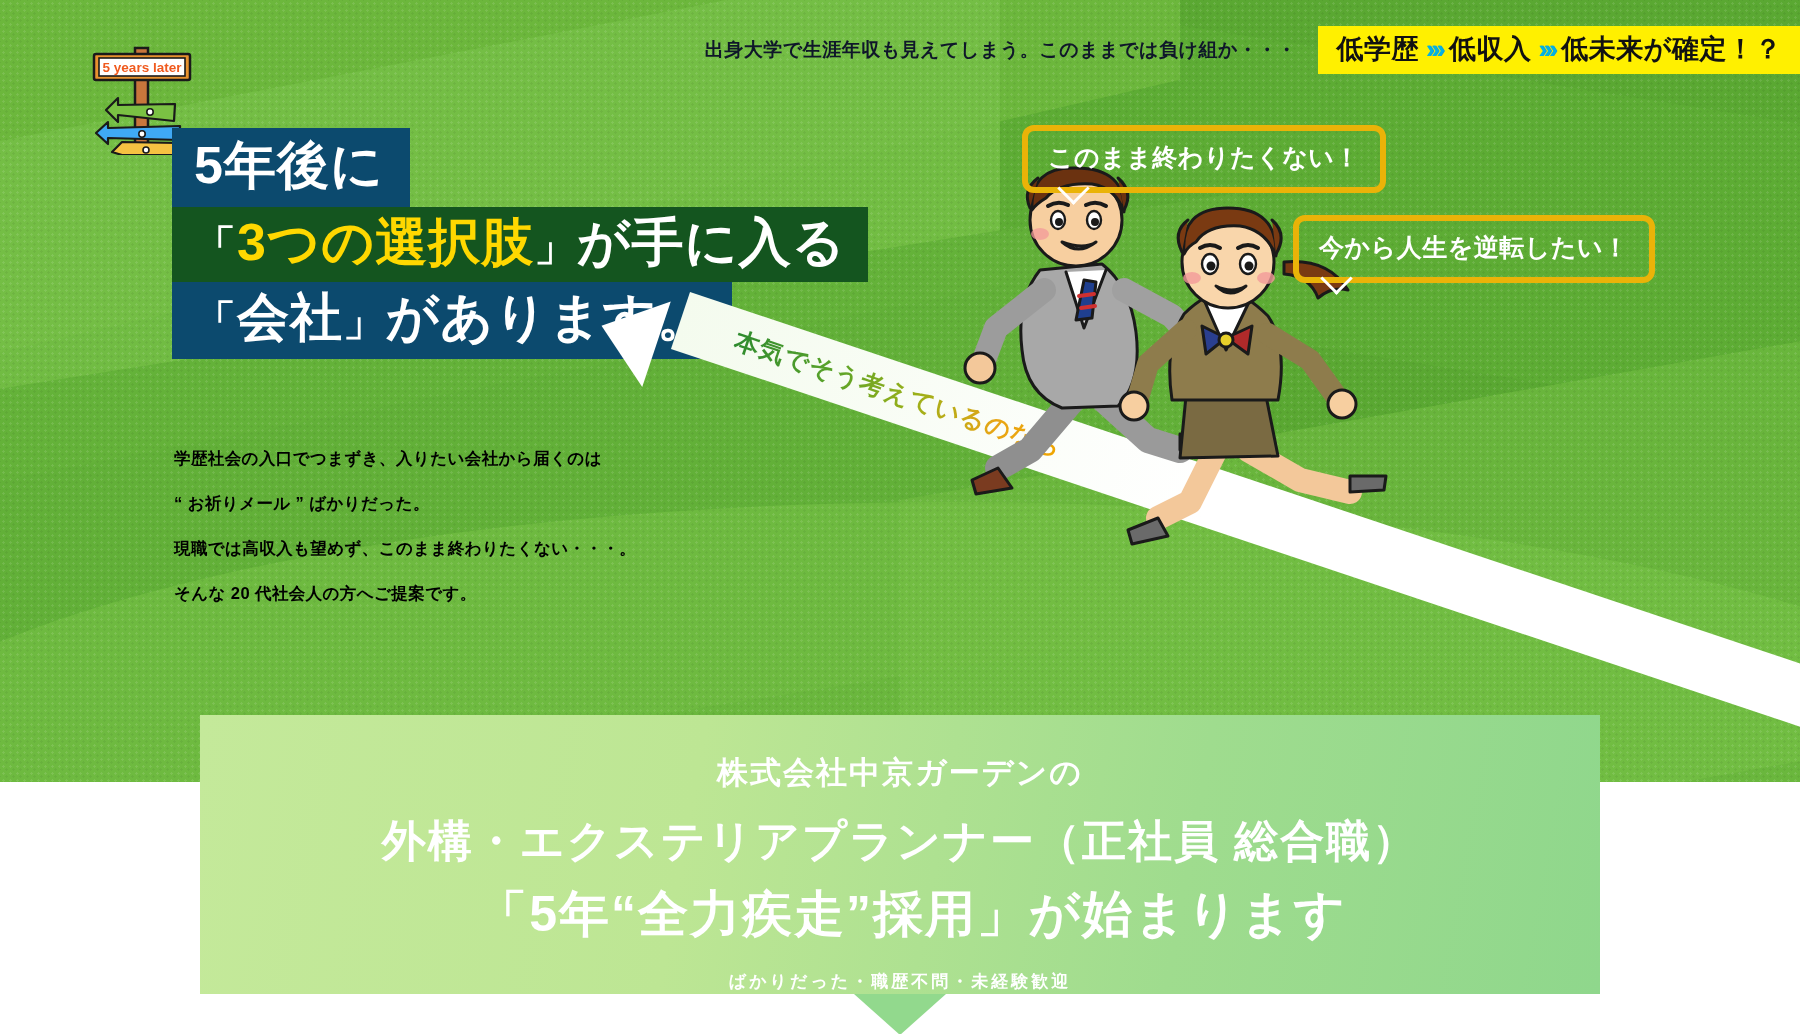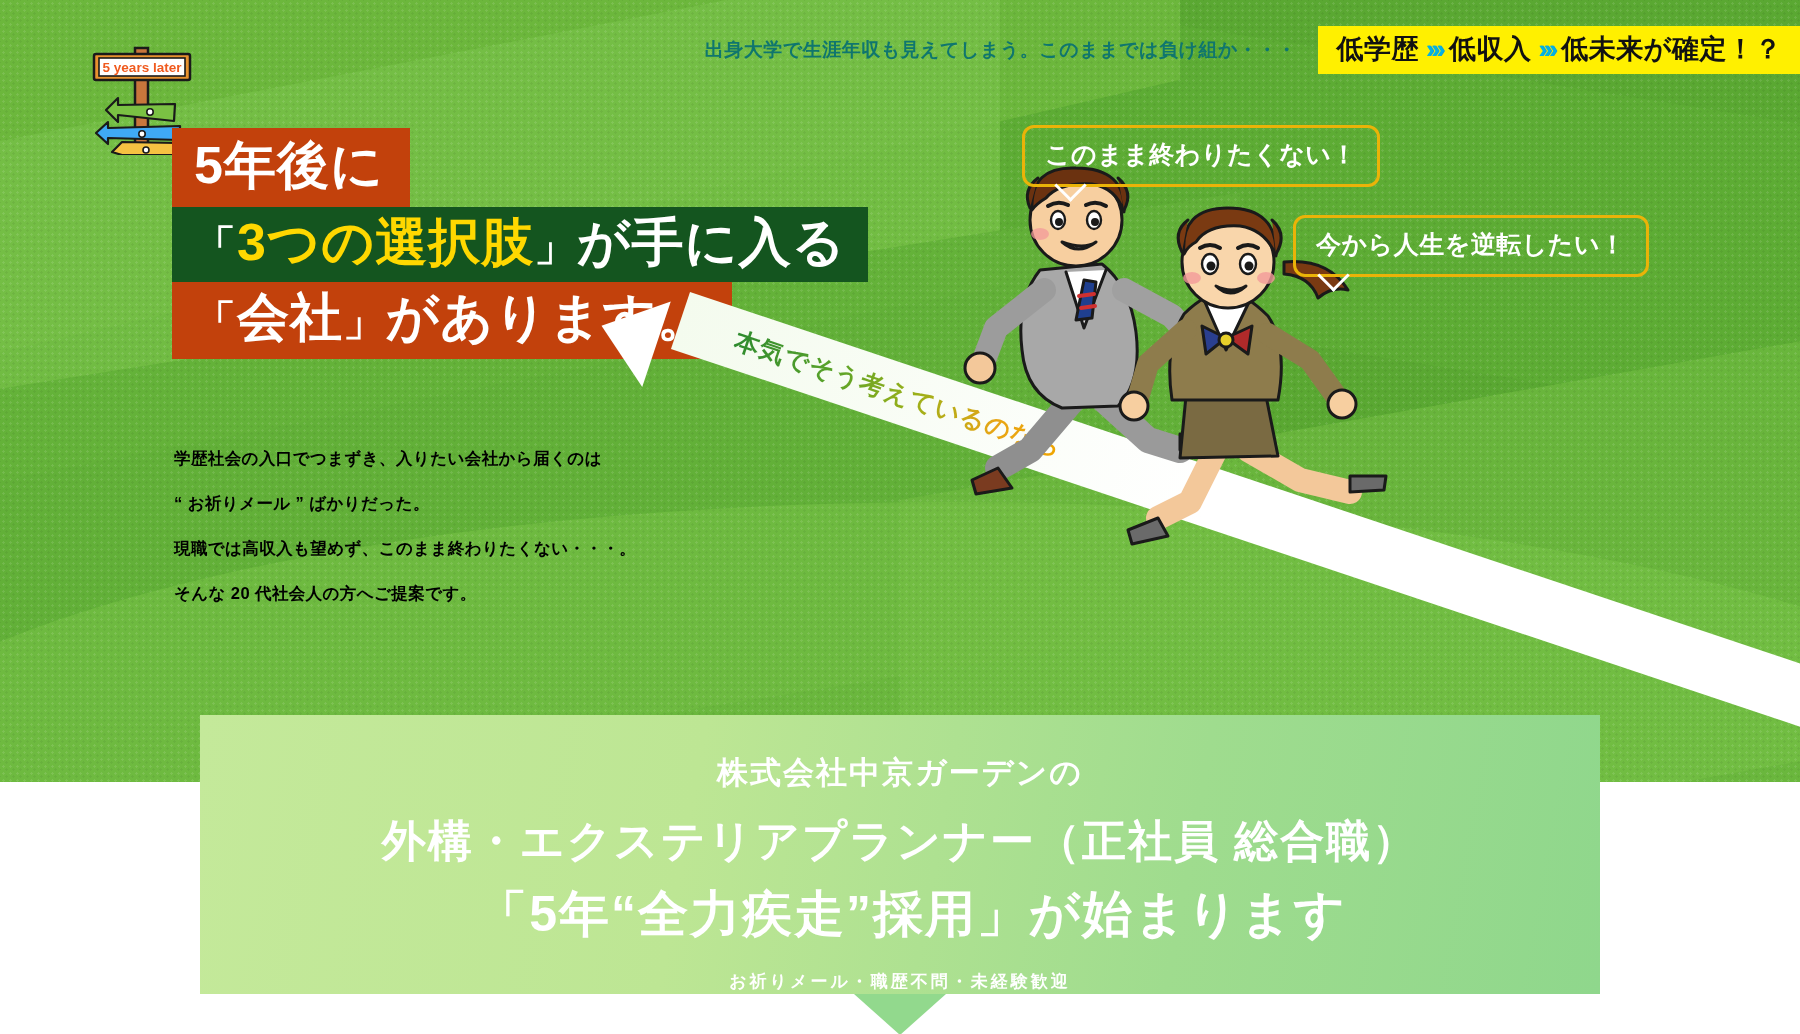--- a/index.html
+++ b/index.html
@@ -38,58 +38,58 @@
     position:absolute; left:-200px; bottom:-360px; width:2300px; height:640px;
     border-radius:50% 50% 0 0; background:#78c247; opacity:.55;
   }
 
   
   .topline{
     position:absolute; top:28px; left:0; width:1800px; height:44px;
     display:flex; align-items:center; justify-content:flex-end;
   }
   .topline-lead{
-    font-size:19px; font-weight:700; color:#0f766e; letter-spacing:.5px;
+    font-size:19px; font-weight:700; color:#0f172a; letter-spacing:.5px;
     white-space:nowrap; margin-right:22px;
   }
   .topline-badge{
     background:#fff000; color:#111; font-size:27px; font-weight:900;
     padding:5px 18px 7px 18px; white-space:nowrap; letter-spacing:.5px;
     display:flex; align-items:center; margin-right:0;
   }
   .chev{ display:inline-block; color:#00b3e6; letter-spacing:-3px; font-size:25px;
          margin:0 7px; text-shadow:1px 0 0 #0f9fd8; }
 
   
   .signpost{ position:absolute; left:82px; top:40px; width:120px; height:115px; }
 
   
   .headline{ position:absolute; left:172px; top:128px; }
   .hl-row{ display:block; }
   .hl-box{
-    display:inline-block; background:#c2410c; color:#ffffff;
+    display:inline-block; background:#0c4a6e; color:#ffffff;
     font-weight:900; letter-spacing:1px; white-space:nowrap;
   }
   .hl1{ font-size:52px; padding:10px 26px 14px 22px; line-height:1.05; }
   .hl2{ font-size:52px; padding:8px 22px 13px 22px; line-height:1.05; background:#14551f; }
   .hl3{ font-size:52px; padding:8px 22px 14px 22px; line-height:1.05; }
   .accent{ color:#ffd800; }
   .hl-small{ font-size:42px; }
 
   
   .bodytext{
     position:absolute; left:174px; top:436px; width:620px;
     font-size:16.5px; font-weight:700; color:#000000; line-height:2.72;
     letter-spacing:.4px;
   }
   .bodytext div{ white-space:nowrap; }
 
   
   .bubble{
-    position:absolute; background:transparent; border:3px solid #eab308;
+    position:absolute; background:transparent; border:6px solid #eab308;
     border-radius:12px; color:#ffffff; font-weight:900; font-size:25px;
     padding:10px 20px 13px 20px; white-space:nowrap; letter-spacing:.5px;
   }
   .bubble::after{
     content:""; position:absolute; width:20px; height:20px;
     background:transparent; border-left:3px solid #fff; border-bottom:3px solid #fff;
     transform:rotate(-45deg); bottom:-13px;
   }
   .bubble-1{ left:1022px; top:125px; }
   .bubble-1::after{ left:34px; }
@@ -293,17 +293,17 @@
     <span>このまま終わりたくない！</span>
   </div>
   <div class="bubble bubble-2">
     <span>今から人生を逆転したい！</span>
   </div>
 
   <div class="banner">
     <div class="bn-l1">株式会社中京ガーデンの</div>
     <div class="bn-l2">外構・エクステリアプランナー（正社員 総合職）</div>
     <div class="bn-l3">「5年“全力疾走”採用」が始まります</div>
-    <div class="bn-l4">お祈りメール・職歴不問・未経験歓迎</div>
+    <div class="bn-l4">ばかりだった・職歴不問・未経験歓迎</div>
   </div>
   <div class="banner-notch"></div>
 
 </div>
 
 </body></html>

